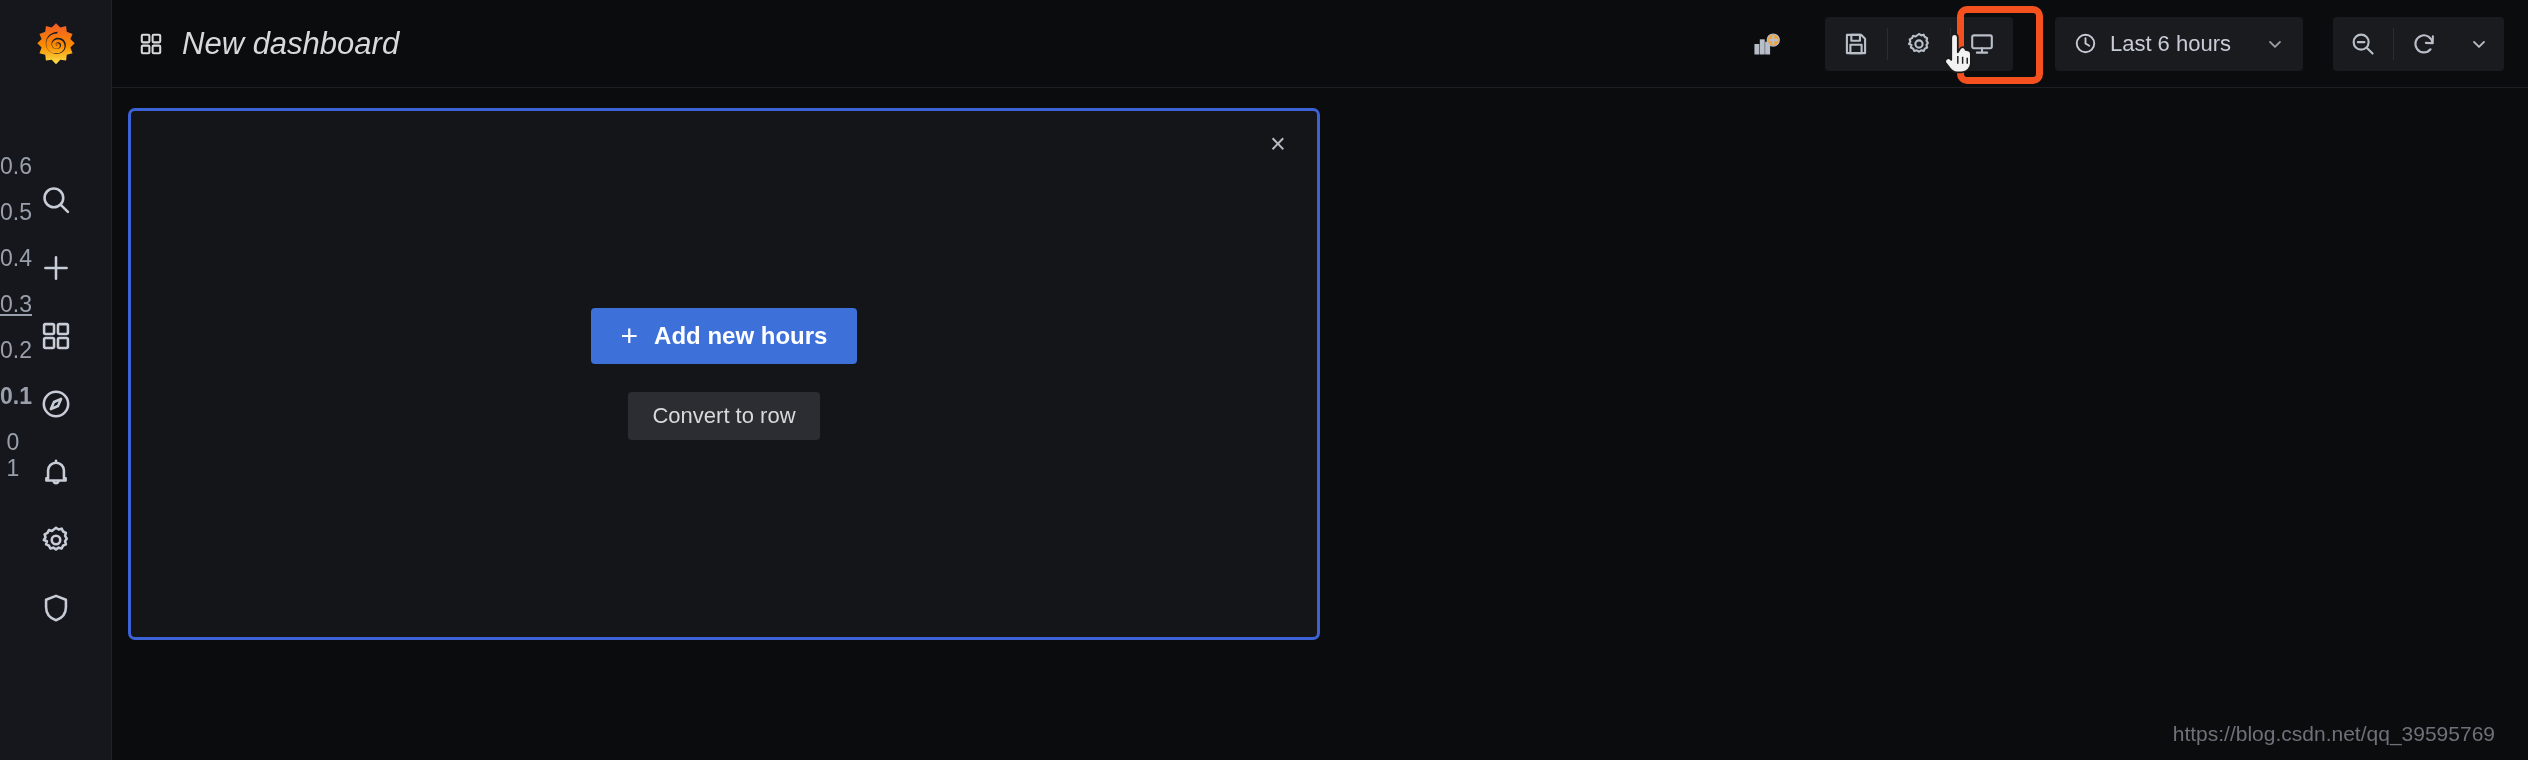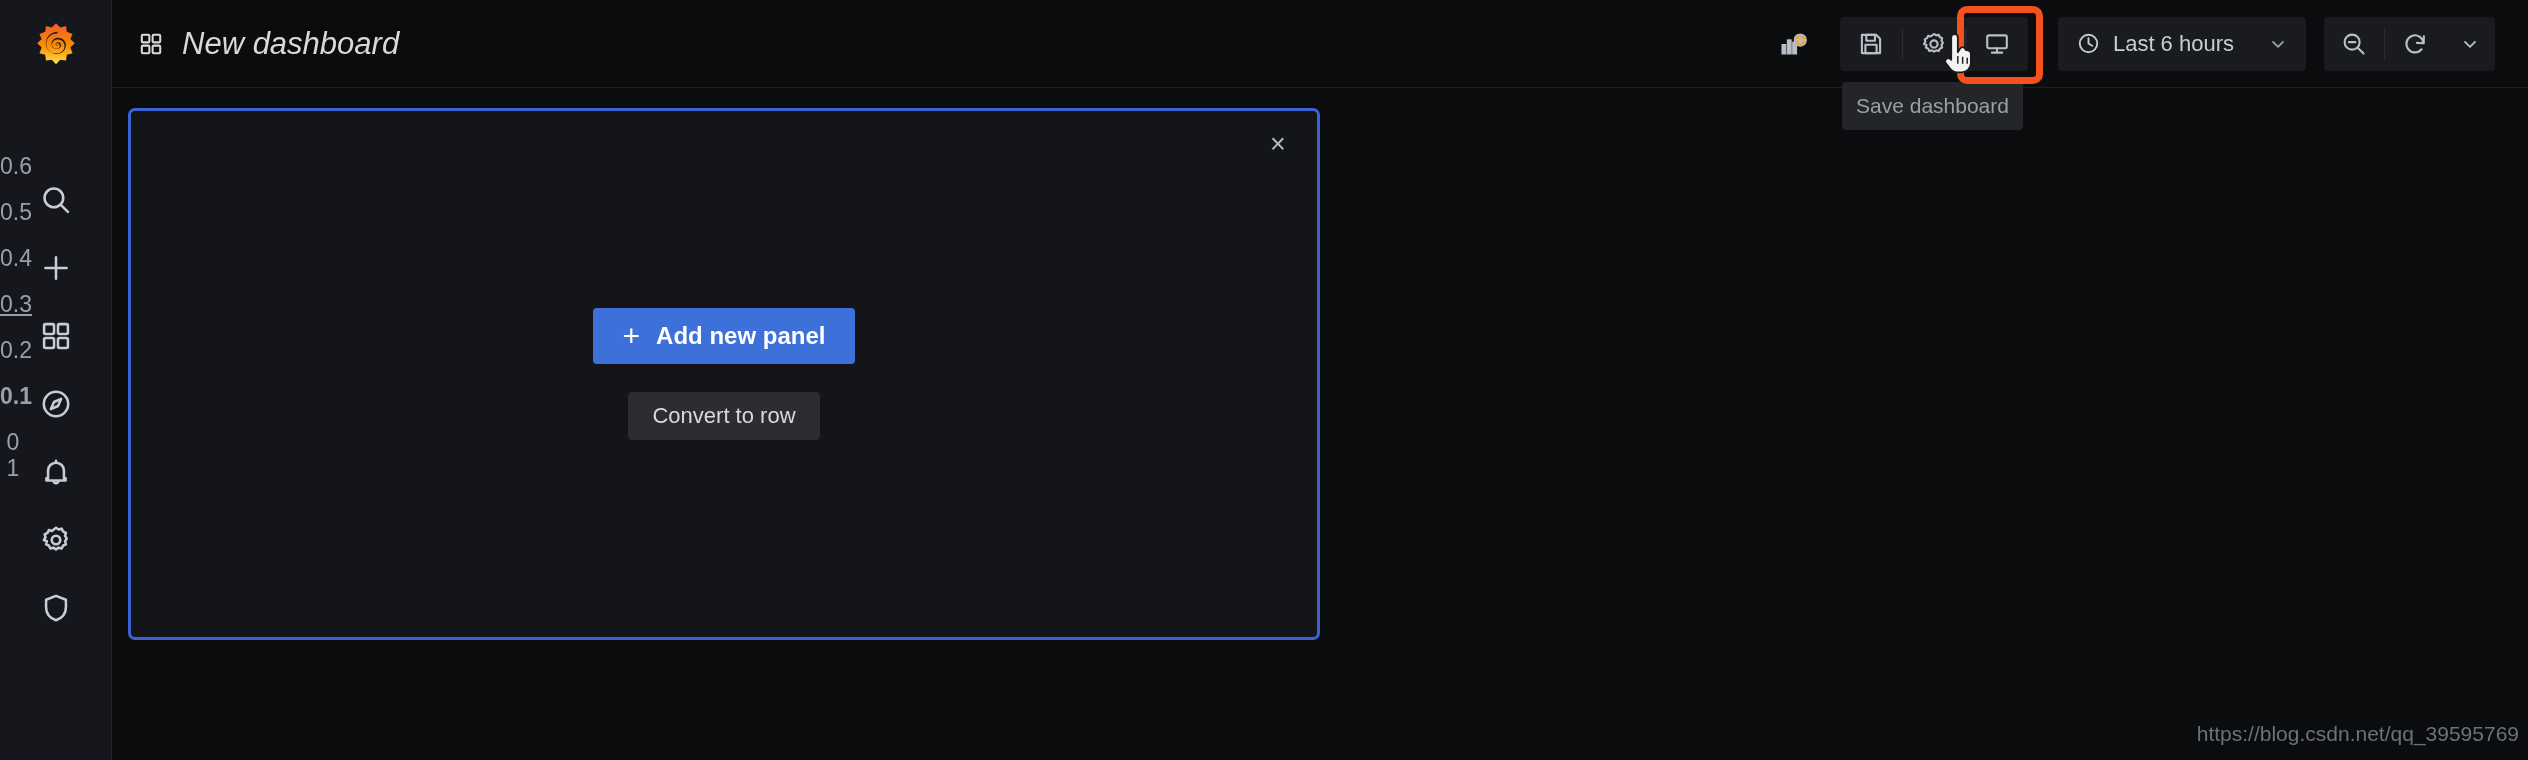--- a/index.html
+++ b/index.html
@@ -105,22 +105,22 @@
     font-size: 31px;
     font-weight: 400;
     white-space: nowrap;
   }
 
   #header-spacer { flex: 1 1 auto; }
 
   #toolbar {
     display: flex;
     align-items: center;
-    gap: 4px;
-    margin-right: 33px;
+    gap: 16px;
+    margin-right: 24px;
     position: relative;
   }
 
   .tb-group {
     display: flex;
     align-items: center;
     background: #1a1b1f;
     border-radius: 4px;
     margin-left: 12px;
     height: 54px;
@@ -298,21 +298,21 @@
     font-family: "Liberation Sans", sans-serif;
     cursor: pointer;
     white-space: nowrap;
     display: flex;
     align-items: center;
   }
 
   
   #watermark {
     position: absolute;
-    right: 9px;
+    right: 33px;
     bottom: 14px;
     color: #6e7179;
     font-size: 21px;
     z-index: 4;
     white-space: nowrap;
   }
 </style>
 </head>
 <body>
 
@@ -504,33 +504,30 @@
 
   <div id="annot-rect"></div>
 
   <svg id="cursor" viewBox="0 0 32 42">
     <path d="M11 2c1.7 0 3 1.3 3 3v13.5l2-3.2c.8-1.4 2.6-1.8 3.9-1 .8.5 1.2 1.3 1.2 2.1l2.2.4c1.5.3 2.6 1.6 2.6 3.1v8.6c0 4.6-3.7 8.3-8.3 8.3h-4.3c-2.5 0-4.8-1.2-6.2-3.2L3 28.4c-.9-1.3-.6-3.1.7-4 1.2-.8 2.8-.6 3.7.4l.6.7V5c0-1.7 1.3-3 3-3z" fill="#f2f2f2" stroke="#1a1a1a" stroke-width="1.6" stroke-linejoin="round"></path>
     <line x1="14" y1="22" x2="14" y2="29" stroke="#1a1a1a" stroke-width="1.3"></line>
     <line x1="18.4" y1="22.6" x2="18.4" y2="29" stroke="#1a1a1a" stroke-width="1.3"></line>
     <line x1="22.6" y1="23.4" x2="22.6" y2="29" stroke="#1a1a1a" stroke-width="1.3"></line>
   </svg>
 
-  <div id="tooltip">
-    <span id="tooltip-text">Save dashboard</span>
-  </div>
 
   <section id="panel">
 
     <div id="panel-close">×</div>
 
     <div id="panel-center">
 
       <button id="add-panel-btn">
         <span class="plus-icon">+</span>
-        <span id="add-panel-label">Add new panel</span>
+        <span id="add-panel-label">Add new hours</span>
       </button>
 
       <button id="convert-row-btn">Convert to row</button>
 
     </div>
   </section>
 
   <div id="watermark">https://blog.csdn.net/qq_39595769</div>
 
 </div>

